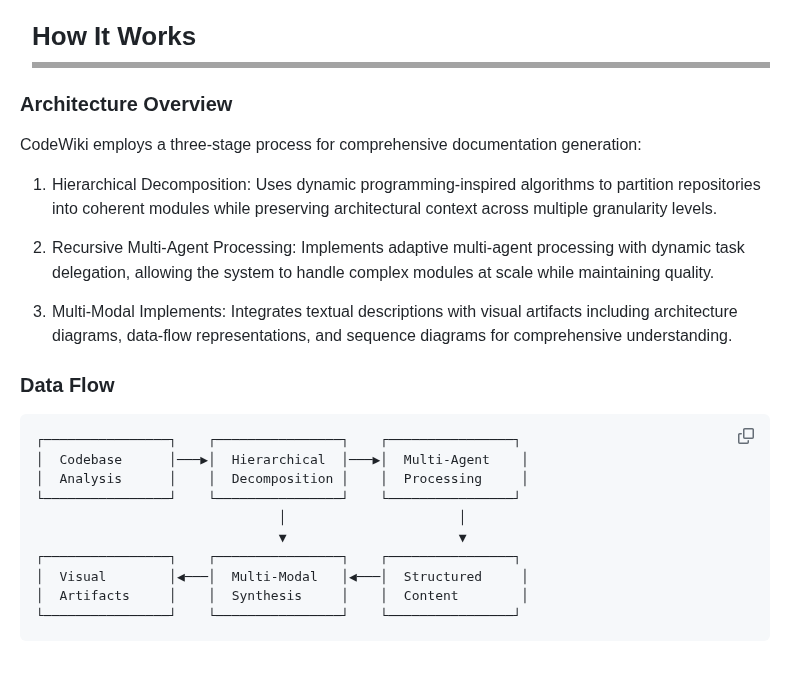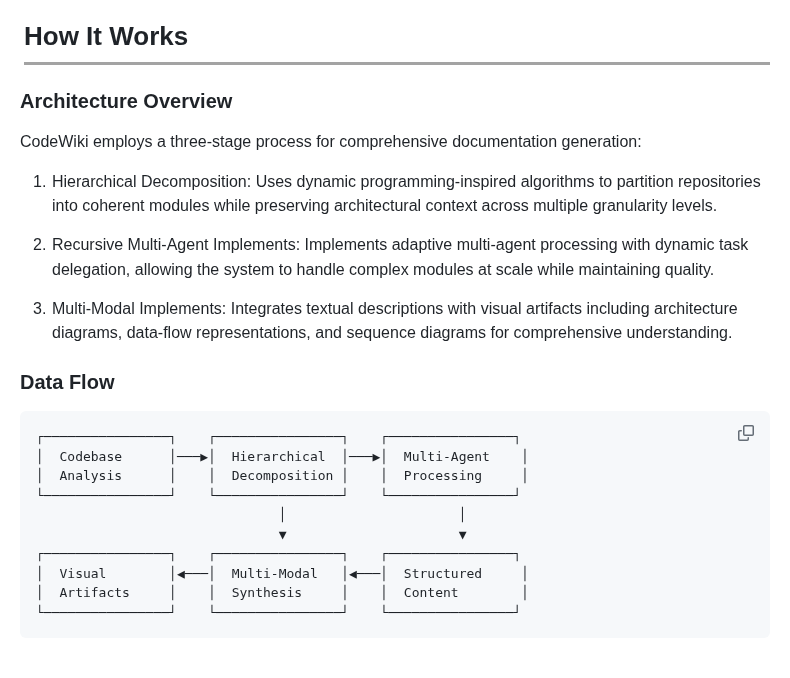--- a/index.html
+++ b/index.html
@@ -17,23 +17,23 @@
     font-size: 16px;
     line-height: 1.5;
     -webkit-font-smoothing: antialiased;
   }
   .content { max-width: 750px; }
 
   h1.page-title {
     font-size: 26px;
     font-weight: 600;
     line-height: 1.25;
-    margin: 0 0 24px 4px;
+    margin: 0 0 24px 12px;
     padding-bottom: 9px;
-    border-bottom: 3px solid #a3a3a3;
+    border-bottom: 6px solid #a3a3a3;
   }
   h2.section-heading {
     font-size: 20px;
     font-weight: 600;
     line-height: 1.25;
     margin: 24px 0 16px 0;
   }
   h2.section-heading:first-of-type { margin-top: 12px; }
 
   p.intro { margin: 8px 0 16px 0; }
@@ -101,21 +101,21 @@
   <p class="intro">CodeWiki employs a three-stage process for comprehensive documentation generation:</p>
 
   <ol class="steps">
     <li>
       <span class="step-number">1.</span>
       <span class="step-title">Hierarchical Decomposition:</span>
       <span class="step-description">Uses dynamic programming-inspired algorithms to partition repositories into coherent modules while preserving architectural context across multiple granularity levels.</span>
     </li>
     <li>
       <span class="step-number">2.</span>
-      <span class="step-title">Recursive Multi-Agent Implements:</span>
+      <span class="step-title">Recursive Multi-Agent Processing:</span>
       <span class="step-description">Implements adaptive multi-agent processing with dynamic task delegation, allowing the system to handle complex modules at scale while maintaining quality.</span>
     </li>
     <li>
       <span class="step-number">3.</span>
       <span class="step-title">Multi-Modal Implements:</span>
       <span class="step-description">Integrates textual descriptions with visual artifacts including architecture diagrams, data-flow representations, and sequence diagrams for comprehensive understanding.</span>
     </li>
   </ol>
 
   <h2 class="section-heading">Data Flow</h2>

